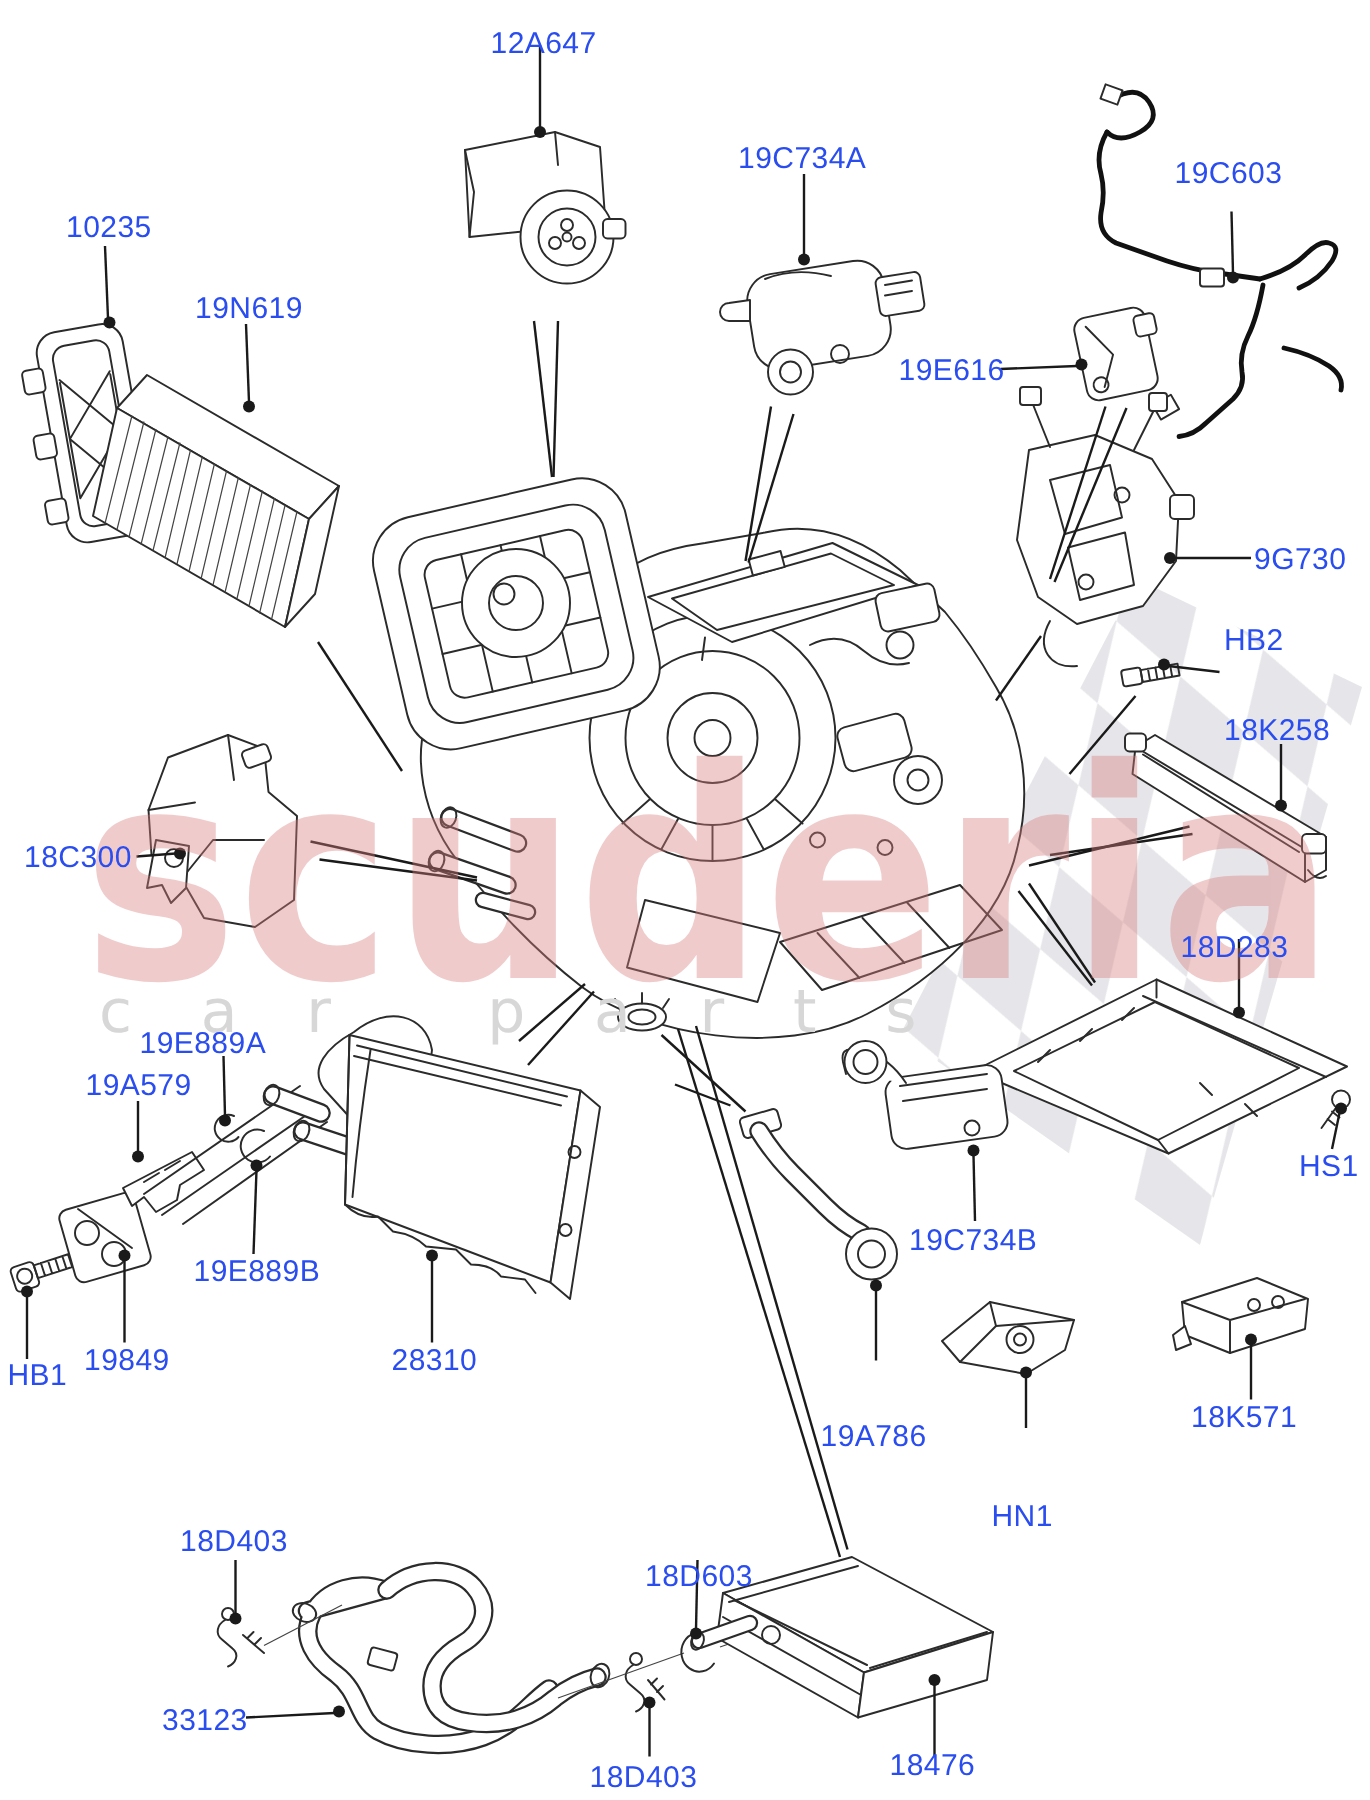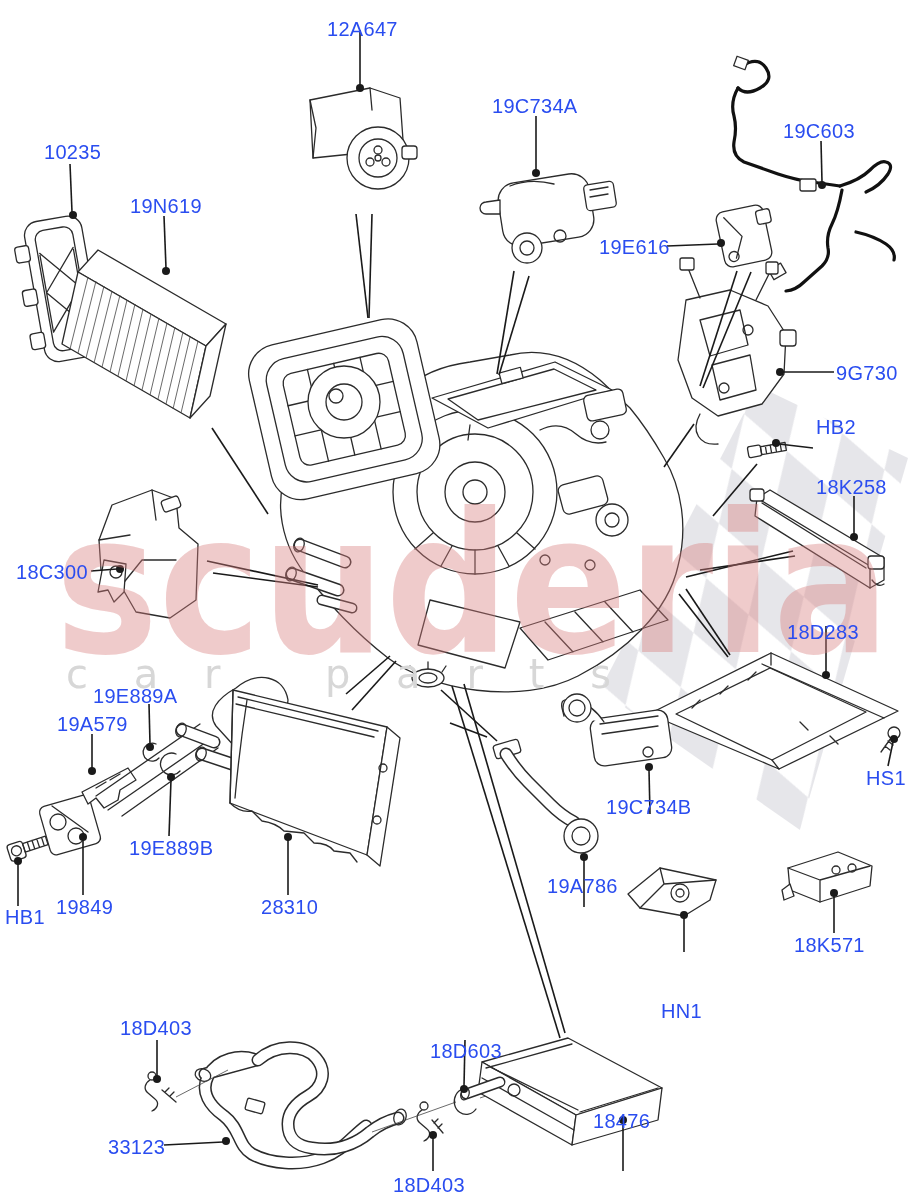--- a/index.html
+++ b/index.html
@@ -397,37 +397,37 @@
   </g>
 
   <text class="wm-brand" x="55" y="652" textLength="835" lengthAdjust="spacingAndGlyphs">scuderia</text>
   <text class="wm-tag" x="66" y="688" textLength="545" lengthAdjust="spacing">car parts</text>
 </svg>
 
 <div class="part-label" style="left:327px;top:18px">12A647</div>
 <div class="part-label" style="left:44px;top:141px">10235</div>
 <div class="part-label" style="left:130px;top:195px">19N619</div>
 <div class="part-label" style="left:492px;top:95px">19C734A</div>
-<div class="part-label" style="left:783px;top:120px">19C603</div>
+<div class="part-label" style="left:783px;top:105px">19C603</div>
 <div class="part-label" style="left:599px;top:236px">19E616</div>
 <div class="part-label" style="left:836px;top:362px">9G730</div>
 <div class="part-label" style="left:816px;top:416px">HB2</div>
 <div class="part-label" style="left:816px;top:476px">18K258</div>
 <div class="part-label" style="left:16px;top:561px">18C300</div>
 <div class="part-label" style="left:787px;top:621px">18D283</div>
 <div class="part-label" style="left:866px;top:767px">HS1</div>
 <div class="part-label" style="left:93px;top:685px">19E889A</div>
 <div class="part-label" style="left:57px;top:713px">19A579</div>
 <div class="part-label" style="left:129px;top:837px">19E889B</div>
 <div class="part-label" style="left:5px;top:906px">HB1</div>
 <div class="part-label" style="left:56px;top:896px">19849</div>
 <div class="part-label" style="left:261px;top:896px">28310</div>
-<div class="part-label" style="left:606px;top:796px">19C734B</div>
-<div class="part-label" style="left:547px;top:875px">19A786</div>
+<div class="part-label" style="left:606px;top:816px">19C734B</div>
+<div class="part-label" style="left:547px;top:947px">19A786</div>
 <div class="part-label" style="left:661px;top:1000px">HN1</div>
 <div class="part-label" style="left:794px;top:934px">18K571</div>
 <div class="part-label" style="left:120px;top:1017px">18D403</div>
 <div class="part-label" style="left:108px;top:1136px">33123</div>
 <div class="part-label" style="left:393px;top:1174px">18D403</div>
 <div class="part-label" style="left:430px;top:1040px">18D603</div>
-<div class="part-label" style="left:593px;top:1110px">18476</div>
+<div class="part-label" style="left:593px;top:1166px">18476</div>
 
 </div>
 
 </body></html>

